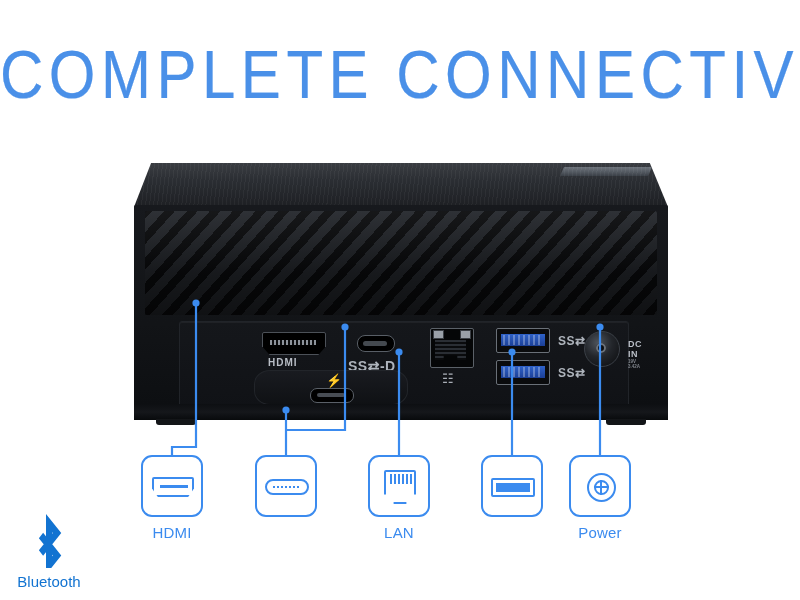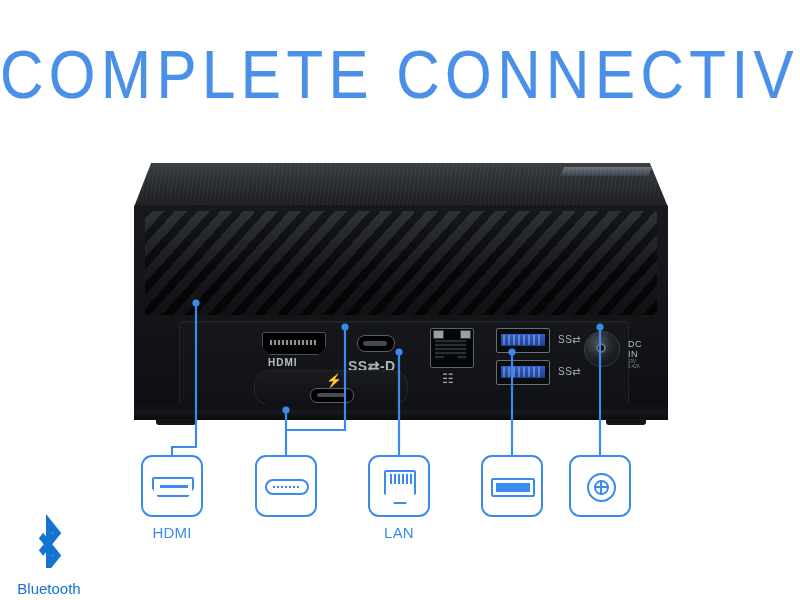--- a/index.html
+++ b/index.html
@@ -297,22 +297,22 @@
     content: "";
     position: absolute;
     inset: 1px 2px;
     background: repeating-linear-gradient(90deg,
       rgba(255,255,255,.28) 0px, rgba(255,255,255,.28) 2px,
       rgba(0,0,0,0) 2px, rgba(0,0,0,0) 5px);
   }
   .lbl-ss {
     position: absolute;
     left: 378px;
-    font-size: 10px;
-    font-weight: normal;
+    font-size: 12px;
+    font-weight: bold;
     color: #aeb4bc;
     letter-spacing: .5px;
   }
   .lbl-ss.s1 { top: 12px; }
   .lbl-ss.s2 { top: 44px; }
 
   
   .dc-jack {
     left: 404px; top: 9px;
     width: 34px; height: 34px;
@@ -326,21 +326,21 @@
     left: 11px; top: 11px;
     width: 10px; height: 10px;
     border-radius: 50%;
     background: #0c0d10;
     box-shadow: 0 0 0 2px #6d737b inset;
   }
   .lbl-dcin {
     position: absolute;
     left: 448px; top: 17px;
     font-size: 9px;
-    font-weight: normal;
+    font-weight: bold;
     color: #b9bec6;
     letter-spacing: .5px;
   }
   .lbl-dcin small {
     display: block;
     font-size: 4.5px;
     letter-spacing: 0;
     color: #80858c;
   }
 
@@ -476,21 +476,21 @@
   #bluetooth {
     position: absolute;
     left: 6px;
     top: 512px;
     width: 86px;
     text-align: center;
   }
   #bluetooth .bt-label {
     font-size: 15px;
     color: #1273d1;
-    margin-top: 8px;
+    margin-top: 1px;
     text-align: center;
   }
 </style>
 </head>
 <body>
 
 <div id="headline">COMPLETE CONNECTIVITY</div>
 
 <div id="device">
 
@@ -596,20 +596,21 @@
   </div>
 </div>
 
 <div class="callout" style="left:535px; top:455px;">
   <div class="icon-box">
     <span class="ic-power">
       <span class="cross"></span>
       <span class="cross v"></span>
     </span>
   </div>
+  <div class="callout-label">Power</div>
 </div>
 
 <div id="bluetooth">
   <svg width="46" height="56" viewBox="0 0 46 56">
     <path d="M15 14 L31 30 L23 38 L23 4 L31 12 L15 28" fill="none" stroke="#1273d1" stroke-width="6" stroke-linejoin="miter" stroke-linecap="butt" transform="translate(0,6) scale(1,1.25)"></path>
   </svg>
   <div class="bt-label">Bluetooth</div>
 </div>
 
 </body></html>

